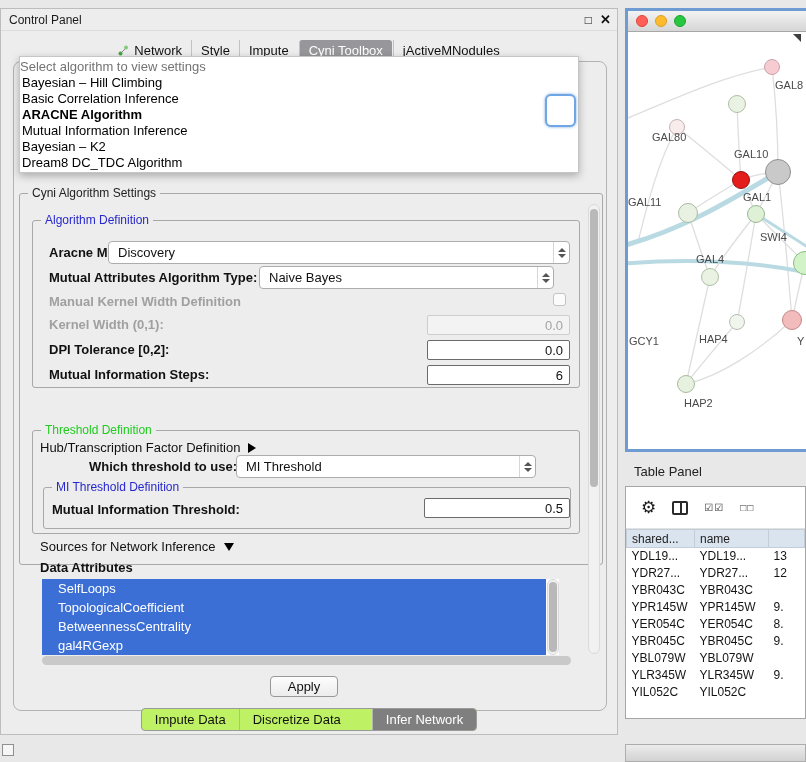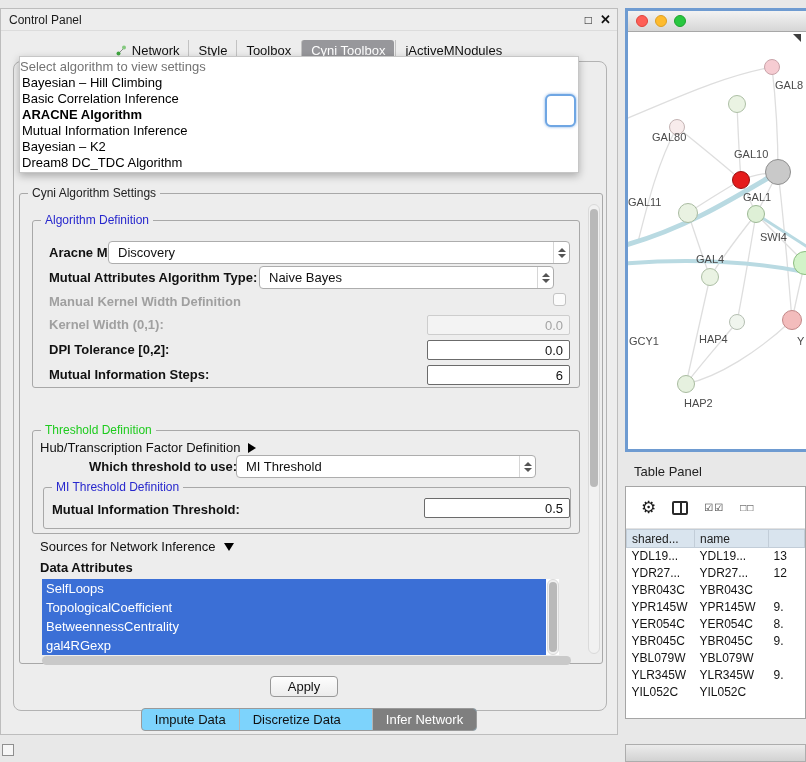--- a/index.html
+++ b/index.html
@@ -70,29 +70,29 @@
 
   
   .vscroll { position:absolute; width:12px; background:#f1f1f1; border:1px solid #dadada; border-radius:6px; }
   .vthumb { position:absolute; left:1px; width:8px; background:#b9b9b9; border-radius:4px; }
   .hscroll { position:absolute; height:9px; }
   .hthumb { position:absolute; top:0; height:9px; background:#c9c9c9; border-radius:5px; }
 
   
   #attr-list { position:absolute; background:#fff; }
   #attr-items { position:absolute; left:0; top:0; right:13px; bottom:0; }
-  .attr-item { height:19px; line-height:19px; padding-left:4px; font-size:13px; color:#111; white-space:nowrap; }
+  .attr-item { height:19px; line-height:19px; padding-left:16px; font-size:13px; color:#111; white-space:nowrap; }
   .attr-item.selected { background:#3b6fd6; color:#fff; }
 
   .btn { position:absolute; height:21px; border:1px solid #989898; border-radius:4px;
     background:linear-gradient(#fdfdfd,#ececec); font-size:13px; color:#111;
     display:flex; align-items:center; justify-content:center; }
 
   #bottom-tab-bar { position:absolute; left:0; top:699px; right:0; display:flex; justify-content:center; }
-  .seg { display:flex; border:1px solid #9a9a9a; border-radius:4px; overflow:hidden; background:#7dd3fc; }
+  .seg { display:flex; border:1px solid #9a9a9a; border-radius:4px; overflow:hidden; background:#bef264; }
   .seg-item { padding:3px 13px; font-size:13px; color:#111; }
   .seg-item + .seg-item { border-left:1px solid #b5b5b5; }
   .seg-item.active { background:#7f7f7f; color:#fff;margin-left:18px; }
 
   
   #net-window { position:absolute; left:625px; top:8px; width:200px; height:444px;
     border:3px solid #6e9bd1; background:#fff; }
   #net-titlebar { height:21px; background:linear-gradient(#f3f3f3,#d6d6d6); border-bottom:1px solid #a8a8a8;
     display:flex; align-items:center; gap:7px; padding-left:8px; }
   .light { width:12px; height:12px; border-radius:50%; }
@@ -146,33 +146,33 @@
               <circle cx="2.5" cy="8.5" r="2" fill="#3fa53f"></circle>
               <circle cx="8" cy="2.5" r="2" fill="#84c97f"></circle>
             </svg>
           </span>
           <span>Network</span>
         </span>
         <span class="tab">
           <span>Style</span>
         </span>
         <span class="tab">
-          <span>Toolbox</span>
+          <span>Impute</span>
         </span>
         <span class="tab active">
           <span>Cyni Toolbox</span>
         </span>
         <span class="tab">
           <span>jActiveMNodules</span>
         </span>
       </div>
 
     <div class="content-frame"></div>
 
-    <div class="tborder" style="left:18px; top:184px; width:584px; height:471px;">
+    <div class="tborder" style="left:18px; top:184px; width:584px; height:372px;">
       <span class="legend">Cyni Algorithm Settings</span>
 
       <div class="vscroll" style="right:2px; top:10px; height:450px;">
         <div class="vthumb" style="top:4px; height:278px;"></div>
       </div>
 
       <div class="tborder" style="left:12px; top:26px; width:548px; height:168px;">
         <span class="legend blue">Algorithm Definition</span>
 
         <span class="lbl" style="left:16px; top:24px;">Aracne Mode:</span>

